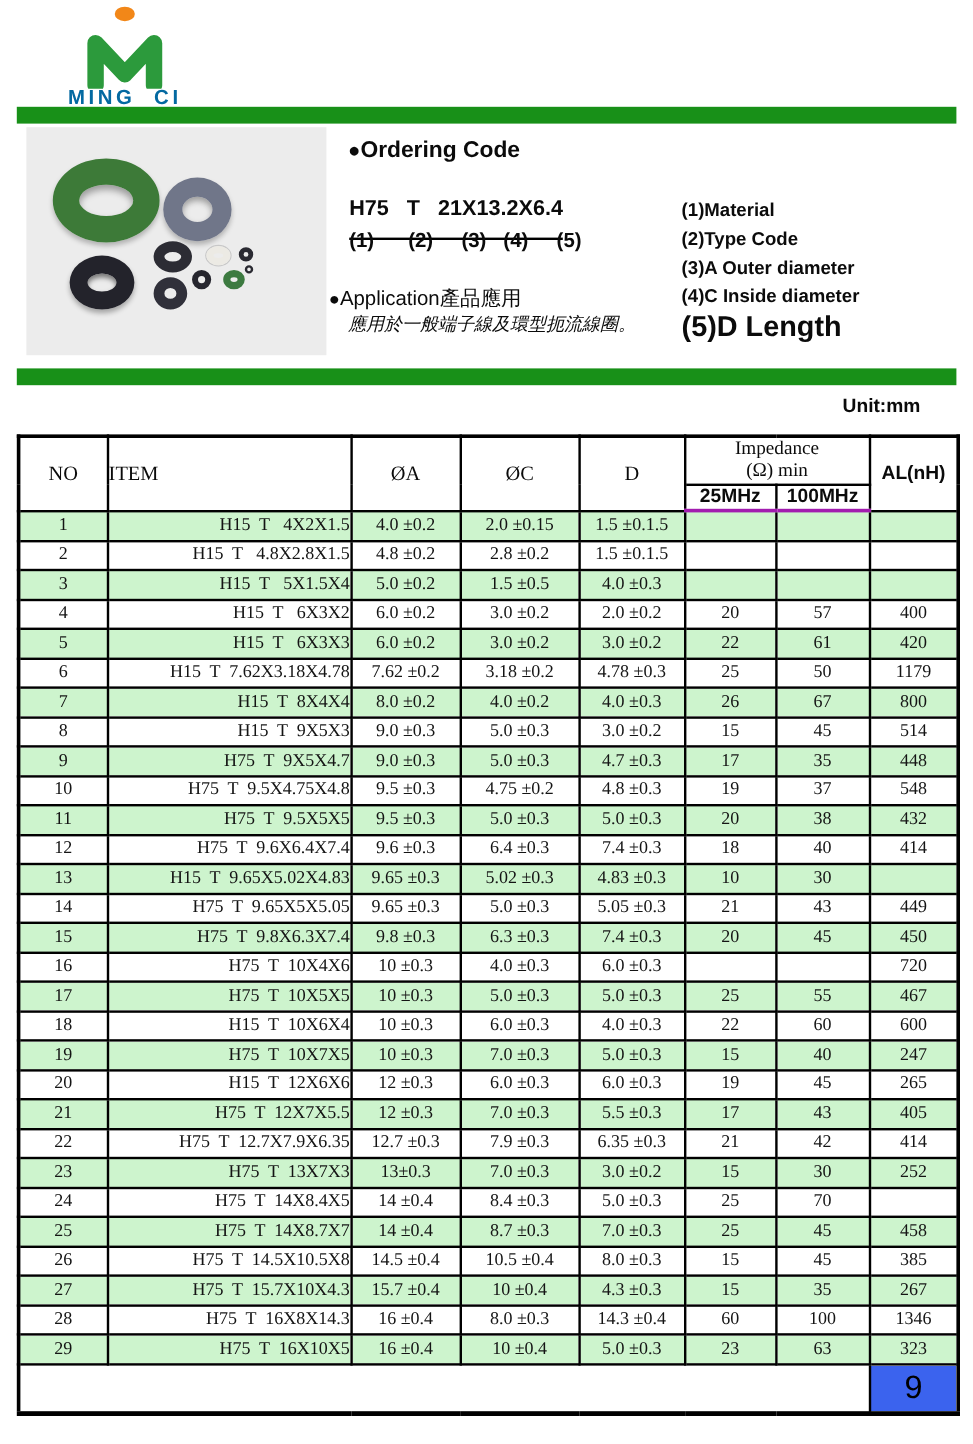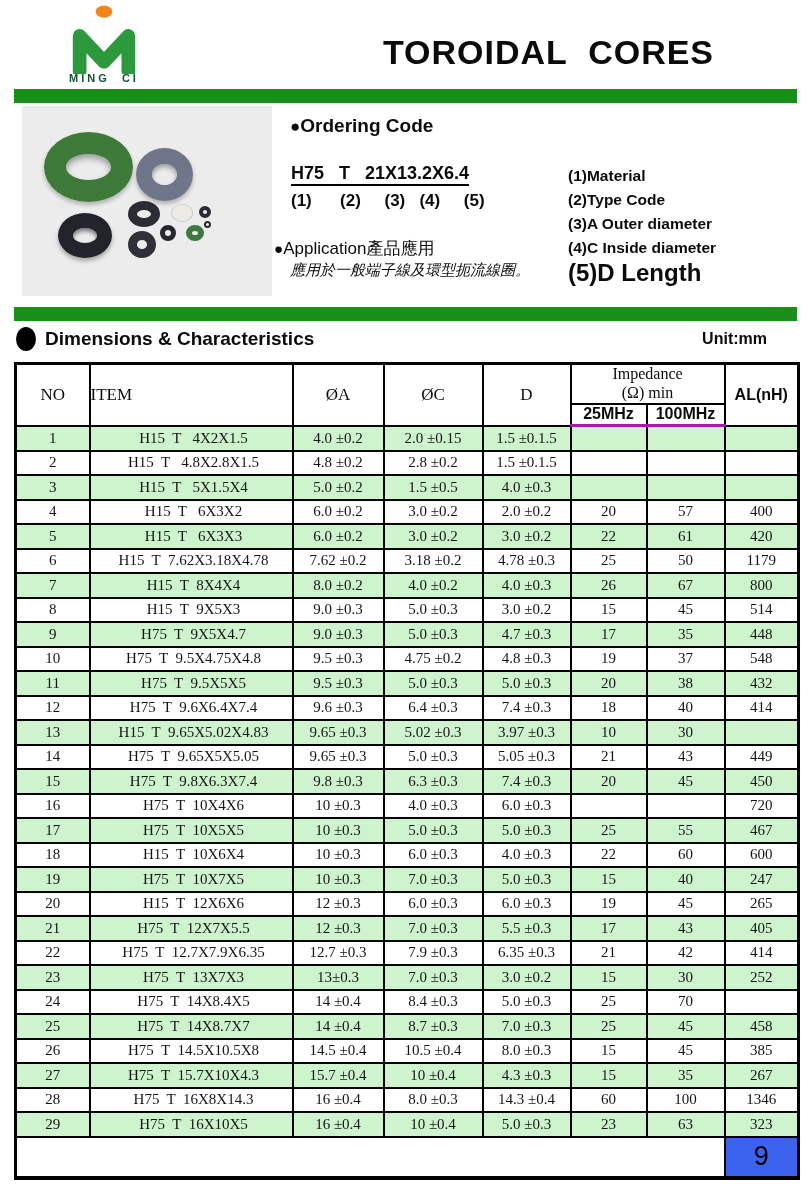--- a/index.html
+++ b/index.html
@@ -2,21 +2,21 @@
 <html><head>
 <meta charset="utf-8">
 <style>
   html,body{margin:0;padding:0;background:#fff;}
   .page{position:relative;width:811px;height:1203px;background:#ffffff;overflow:hidden;
         font-family:"Liberation Sans",sans-serif;color:#0b0b0b;}
 
   
   .logo{position:absolute;left:52px;top:4px;width:104px;height:86px;text-align:center;}
   .logo svg{display:block;margin:0 auto;}
-  .logo-text{font-size:11px;font-weight:bold;color:#14532d;letter-spacing:3px;margin-top:-2px;white-space:pre;}
+  .logo-text{font-size:17px;font-weight:bold;color:#0369a1;letter-spacing:3px;margin-top:-2px;white-space:pre;}
 
   
   .title{position:absolute;left:300px;top:33px;width:497px;text-align:center;
          font-size:34px;font-weight:bold;letter-spacing:1px;white-space:pre;}
   .bar{position:absolute;left:14px;width:783px;height:14px;background:#189018;}
   .bar1{top:89px;}
   .bar2{top:307px;}
 
   
   .photo{position:absolute;left:22px;top:106px;width:250px;height:190px;background:#ececec;}
@@ -28,21 +28,21 @@
   .r-dark-low {left:106px;top:125px;width:10px;height:9px; border:9px  solid #30303a;}
   .r-dark-rt  {left:138px;top:119px;width:6px; height:6px; border:5px  solid #26262e;}
   .r-white    {left:150px;top:99px; width:8px; height:4px; border:6px  solid #eceae4;box-shadow:0 0 0 1px #c8c8c8;}
   .r-green-sm {left:164px;top:119px;width:6px; height:4px; border:6px  solid #3c7a40;}
   .r-tiny     {left:177px;top:100px;width:4px; height:4px; border:4px  solid #2a2a32;}
   .r-tiniest  {left:182px;top:115px;width:3px; height:3px; border:2px  solid #2a2a32;}
 
   
   .ord-title{position:absolute;left:290px;top:115px;font-size:19px;font-weight:bold;}
   .ord-code{position:absolute;left:291px;top:163px;font-size:18px;font-weight:bold;
-            border-bottom:2.5px solid #000;padding-bottom:0;white-space:pre;}
+            border-bottom:2.5px solid #000;padding-bottom:14px;white-space:pre;}
   .ord-pos{position:absolute;left:291px;top:191px;font-size:17px;font-weight:bold;white-space:pre;}
   .legend{position:absolute;left:568px;top:164px;width:230px;}
   .legend-item{font-size:15.5px;font-weight:bold;line-height:24px;}
   .legend-item.big{font-size:24px;line-height:26px;}
   .app-title{position:absolute;left:274px;top:237px;font-size:17px;}
   .app-text{position:absolute;left:290px;top:261px;font-size:15px;font-style:italic;}
   .bullet{font-size:0.9em;}
 
   
   .sec-row{position:absolute;left:16px;top:327px;display:flex;align-items:center;}
@@ -58,41 +58,40 @@
            font-size:17px;text-align:center;background:#fff;}
   thead .item-h{text-align:left;padding-left:4px;}
   thead tr.main{height:40px;}
   thead tr.sub{height:22px;}
   thead tr.sub th, thead .al-h{font-family:"Liberation Sans",sans-serif;font-weight:bold;font-size:16px;}
   thead .imp-h div{line-height:1.15;font-size:16px;}
   thead tr.sub th{border-bottom:3px solid #a21caf;}
   thead .rspan{border-bottom:3px solid #000;}
   tbody td{font-family:"Liberation Serif","DejaVu Serif",serif;font-size:15px;height:22.5px;
            text-align:center;color:#141414;white-space:pre;}
-  tbody td.cell-item{text-align:center;padding-left:5px;}
+  tbody td.cell-item{text-align:right;padding-left:5px;}
   tbody tr:nth-child(odd) td{background:#cdf4cd;}
   tbody tr:nth-child(even) td{background:#ffffff;}
   tfoot td{height:38px;background:#fff;}
   tfoot .page-num{background:#3b63ee;font-size:27px;text-align:center;color:#000;
                   font-family:"Liberation Sans",sans-serif;border:2px solid #000;}
 </style>
 </head>
 <body>
 
 <div class="page">
 
   <div class="logo">
     <svg width="92" height="70" viewBox="0 0 92 92">
       <ellipse cx="46" cy="10" rx="11" ry="8" fill="#f28718"></ellipse>
       <polyline points="14,88 14,42 46,76 78,42 78,88" fill="none" stroke="#2c9a3c" stroke-width="18" stroke-linecap="round" stroke-linejoin="round"></polyline>
     </svg>
     <div class="logo-text">MING  CI</div>
   </div>
 
-  <div class="title">TOROIDAL  CORES</div>
   <div class="bar bar1"></div>
 
   <div class="photo">
     <div class="ring r-green-big"></div>
     <div class="ring r-gray"></div>
     <div class="ring r-black-bl"></div>
     <div class="ring r-dark-mid"></div>
     <div class="ring r-dark-low"></div>
     <div class="ring r-dark-rt"></div>
     <div class="ring r-white"></div>
@@ -111,24 +110,20 @@
     <div class="legend-item">(3)A Outer diameter</div>
     <div class="legend-item">(4)C Inside diameter</div>
     <div class="legend-item big">(5)D Length</div>
   </div>
 
   <div class="app-title"><span class="bullet">●</span><span>Application產品應用</span></div>
   <div class="app-text">應用於一般端子線及環型扼流線圈。</div>
 
   <div class="bar bar2"></div>
 
-  <div class="sec-row">
-    <div class="sec-bullet"></div>
-    <div class="sec-title">Dimensions &amp; Characteristics</div>
-  </div>
   <div class="unit">Unit:mm</div>
 
   <table class="dim">
     <colgroup>
       <col style="width:74px">
         <col style="width:203px">
         <col style="width:91px">
         <col style="width:99px">
       <col style="width:88px">
         <col style="width:76px">
@@ -272,21 +267,21 @@
           <td>7.4 ±0.3</td>
           <td>18</td>
           <td>40</td>
           <td>414</td>
         </tr>
         <tr>
           <td>13</td>
           <td class="cell-item">H15  T  9.65X5.02X4.83</td>
           <td>9.65 ±0.3</td>
           <td>5.02 ±0.3</td>
-          <td>3.97 ±0.3</td>
+          <td>4.83 ±0.3</td>
           <td>10</td>
           <td>30</td>
           <td></td>
         </tr>
         <tr>
           <td>14</td>
           <td class="cell-item">H75  T  9.65X5X5.05</td>
           <td>9.65 ±0.3</td>
           <td>5.0 ±0.3</td>
           <td>5.05 ±0.3</td>

